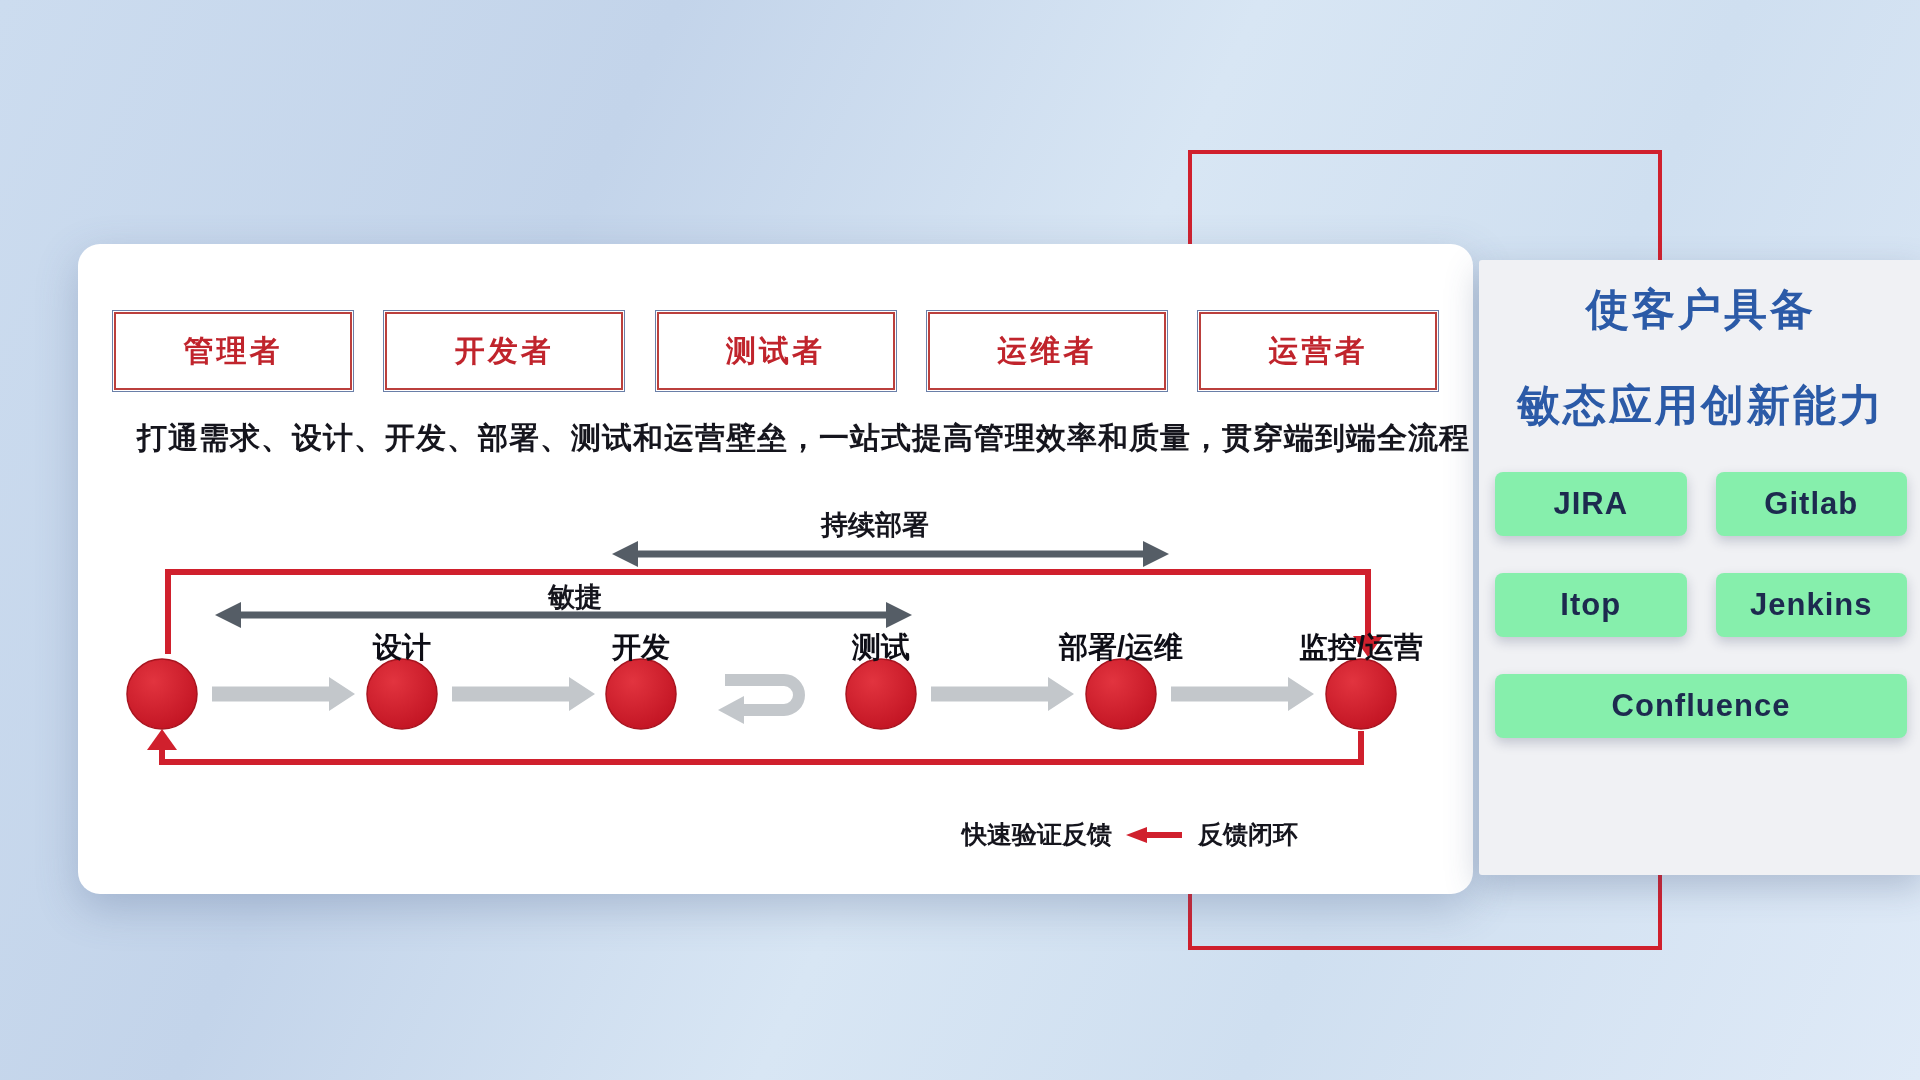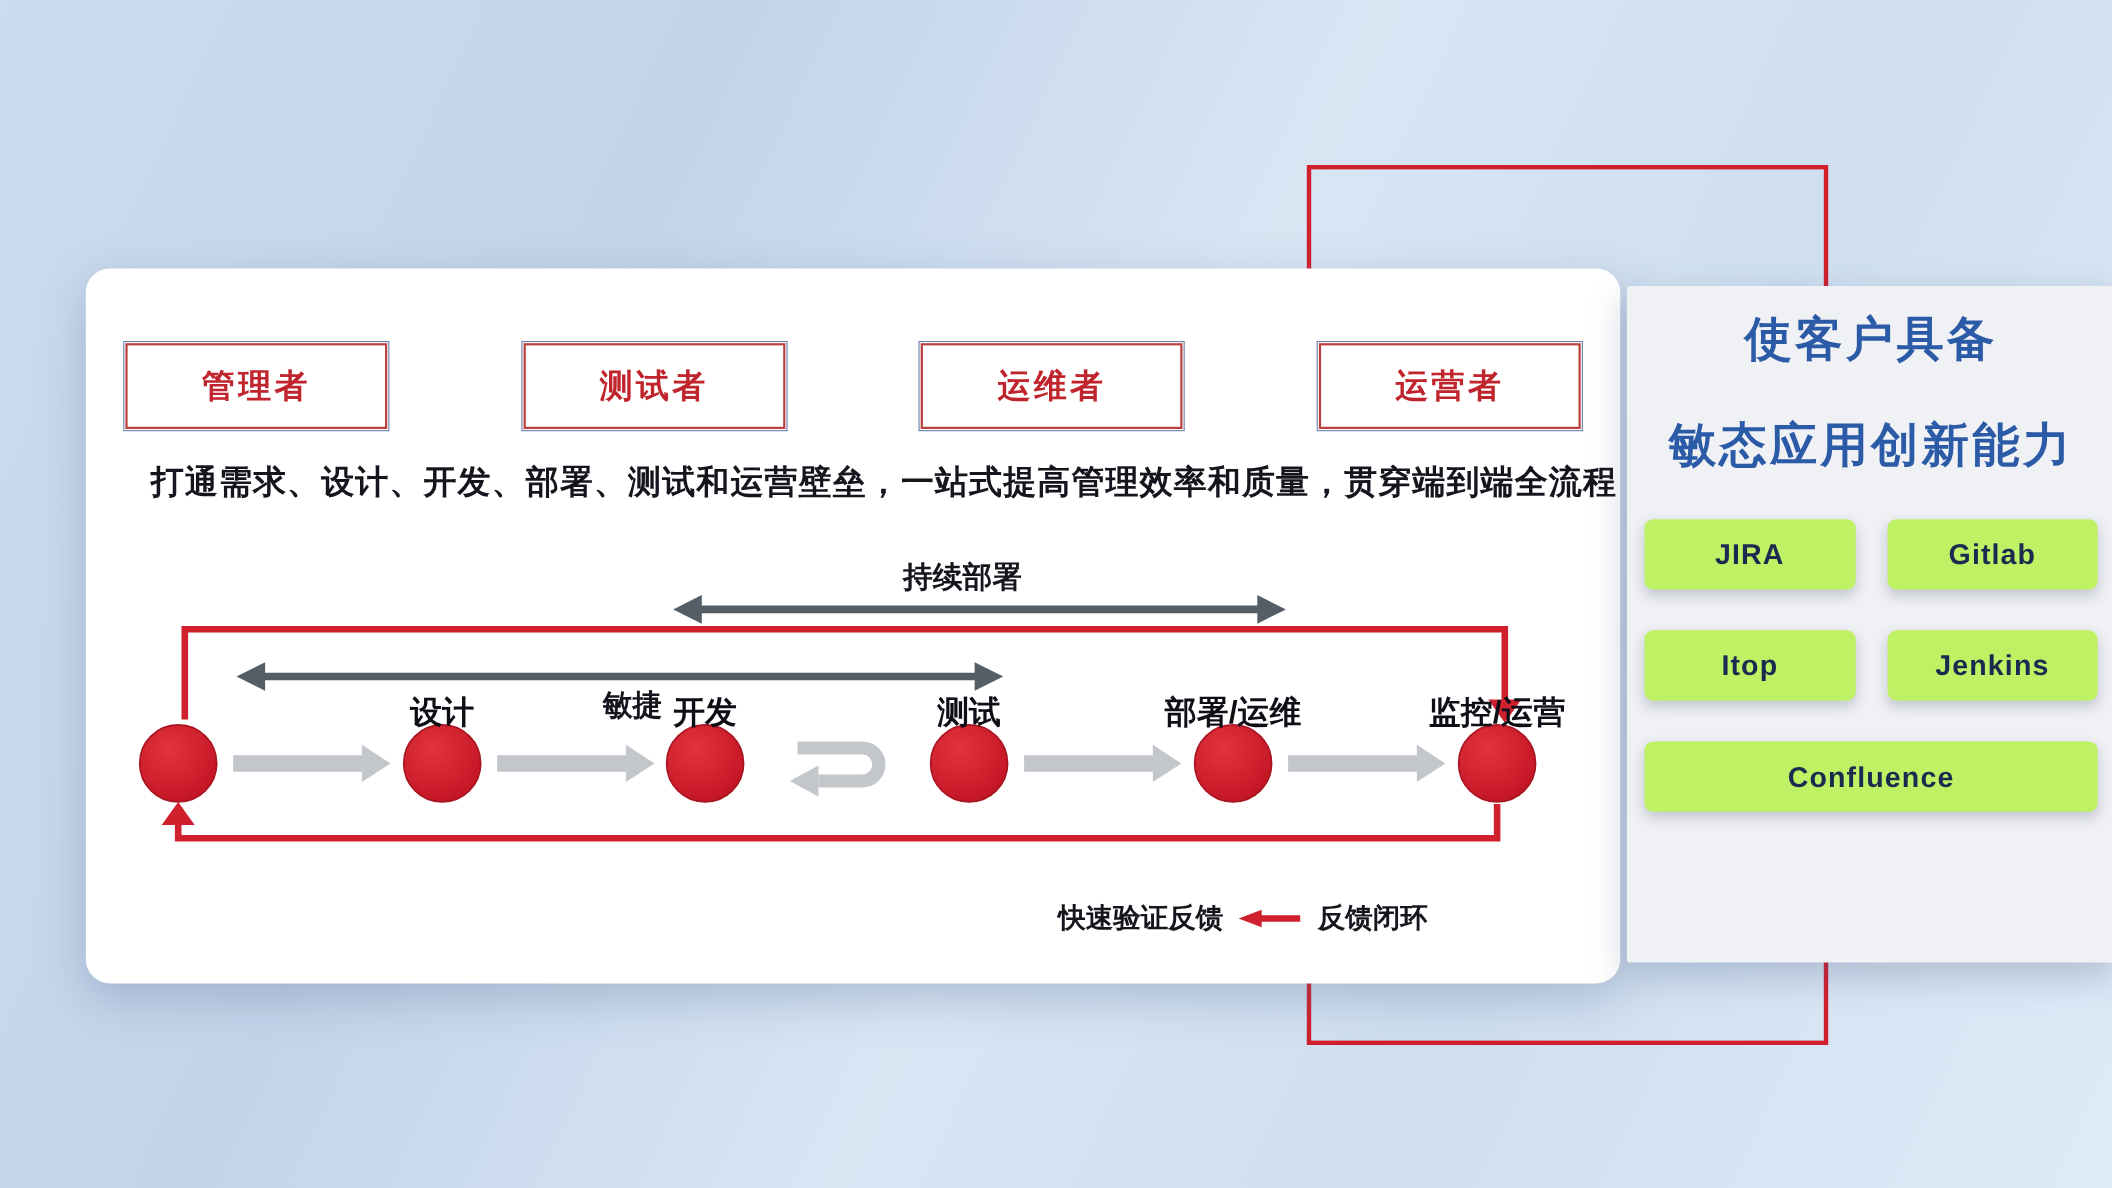--- a/index.html
+++ b/index.html
@@ -49,21 +49,21 @@
     font-size: 25px; font-weight: 700; color: #15151d;
   }
   .legend-forward { left: 216px; top: 242px; }
   .legend-feedback { left: 884px; top: 574px; }
 
   .flow-label {
     position: absolute; width: 220px; text-align: center;
     font-size: 27px; font-weight: 700; color: #15151d;
   }
   .cd-label    { left: 687px; top: 263px; }
-  .agile-label { left: 387px; top: 335px; margin-top: 44px; }
+  .agile-label { left: 387px; top: 335px; }
 
   .flow-svg { position: absolute; left: 0; top: 0; width: 1395px; height: 650px; }
 
   .stage-label {
     position: absolute; top: 384px; width: 220px; text-align: center;
     font-size: 29px; font-weight: 600; color: #0e0e16;
   }
 
   
   .panel {
@@ -75,37 +75,40 @@
   .panel-title {
     text-align: center; color: #2b5aa7; font-size: 43px; font-weight: 700;
     letter-spacing: 3px; line-height: 50px;
   }
   .panel-title + .panel-title { margin-top: 46px; }
   .tools {
     margin-top: 42px; padding: 0 16px;
     display: grid; grid-template-columns: 1fr 1fr; column-gap: 29px; row-gap: 37px;
   }
   .tool {
-    height: 64px; background: #bef264; border-radius: 8px;
+    height: 64px; background: #86efac; border-radius: 8px;
     box-shadow: 0 5px 12px rgba(30,45,80,.22);
     display: flex; align-items: center; justify-content: center;
-    font-size: 26px; font-weight: 700; color: #1d2a4f; letter-spacing: 1px;
+    font-size: 31px; font-weight: 700; color: #1d2a4f; letter-spacing: 1px;
   }
   .tool.full { grid-column: 1 / -1; }
 </style>
 </head>
 <body>
 
 <div class="red-frame"></div>
 
 <div class="card">
 
   <div class="roles">
     <div class="role-box">
         <span>管理者</span>
+      </div>
+    <div class="role-box">
+        <span>开发者</span>
       </div>
     <div class="role-box">
         <span>测试者</span>
       </div>
     <div class="role-box">
         <span>运维者</span>
       </div>
     <div class="role-box">
         <span>运营者</span>
       </div>

